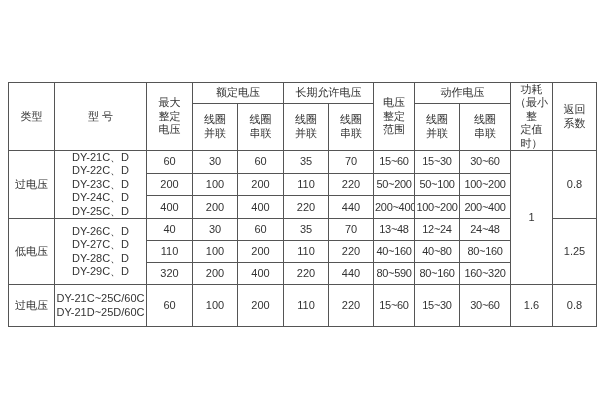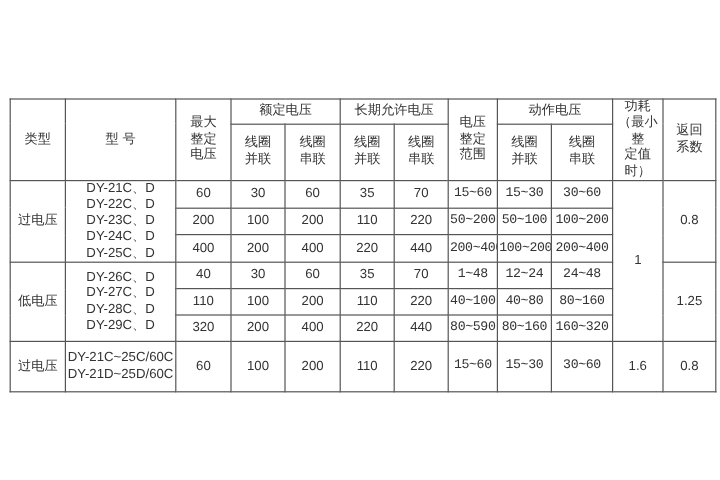--- a/index.html
+++ b/index.html
@@ -35,21 +35,21 @@
     font-size: 11px;
     line-height: 1.22;
     white-space: pre-line;
     overflow: hidden;
   }
   tr.hdr-top { height: 20px; }
   tr.hdr-sub { height: 46px; }
   tr.data-row { height: 22px; }
   tr.last-row { height: 42px; }
   td.model-cell { font-size: 10.5px; }
-  td.range-cell { font-size: 10.5px; letter-spacing: -0.3px; font-family: Liberation Mono, monospace; }
+  td.range-cell { font-size: 10.5px; letter-spacing: -0.3px; }
 </style>
 </head>
 <body>
 
 <div class="page">
   <table class="spec">
     <colgroup>
       <col style="width:46px">
         <col style="width:92px">
         <col style="width:46px">
@@ -141,32 +141,32 @@
       <td rowspan="3">低电压</td>
       <td rowspan="3" class="model-cell">DY-26C、D
 DY-27C、D
 DY-28C、D
 DY-29C、D</td>
       <td>40</td>
       <td>30</td>
       <td>60</td>
       <td>35</td>
       <td>70</td>
-      <td class="range-cell">1~48</td>
+      <td class="range-cell">13~48</td>
       <td class="range-cell">12~24</td>
       <td class="range-cell">24~48</td>
       <td rowspan="3">1.25</td>
     </tr>
     <tr class="data-row">
       <td>110</td>
       <td>100</td>
       <td>200</td>
       <td>110</td>
       <td>220</td>
-      <td class="range-cell">40~100</td>
+      <td class="range-cell">40~160</td>
       <td class="range-cell">40~80</td>
       <td class="range-cell">80~160</td>
     </tr>
     <tr class="data-row">
       <td>320</td>
       <td>200</td>
       <td>400</td>
       <td>220</td>
       <td>440</td>
       <td class="range-cell">80~590</td>

